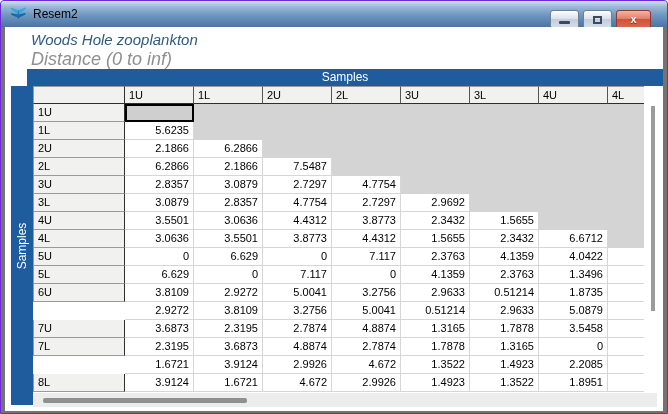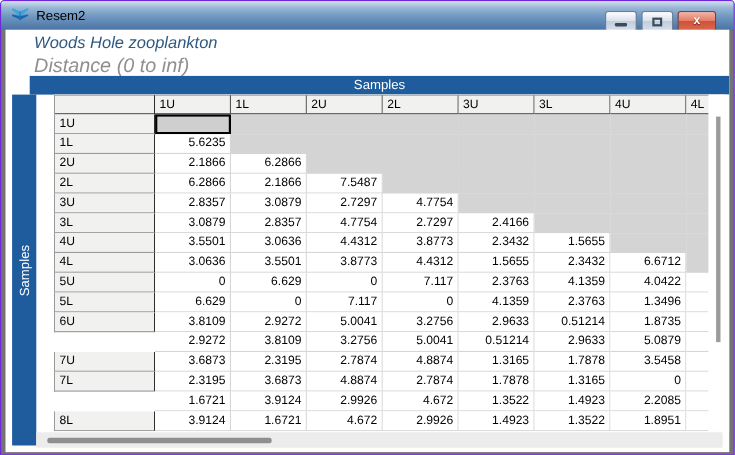--- a/index.html
+++ b/index.html
@@ -24,21 +24,21 @@
   
   .client{position:absolute;left:4px;top:26px;width:658px;height:384px;background:#fff;overflow:hidden;}
   .doc-title{position:absolute;left:26px;top:4px;font-size:15px;font-style:italic;color:#2f5a80;}
   .doc-subtitle{position:absolute;left:26px;top:22px;font-size:18px;font-style:italic;color:#8f8f8f;}
   .band-top{position:absolute;left:22px;top:42px;right:0;height:17px;background:#1e5c9e;
     color:#fff;font-size:12px;text-align:center;line-height:17px;}
   .band-left{position:absolute;left:6px;top:59px;width:22px;height:319px;background:#1e5c9e;
     color:#fff;font-size:12px;display:flex;align-items:center;justify-content:center;}
   .band-left span{transform:rotate(-90deg);white-space:nowrap;}
   
-  .grid-viewport{position:absolute;left:44px;top:59px;width:611px;height:306px;overflow:hidden;background:#fff;}
+  .grid-viewport{position:absolute;left:28px;top:59px;width:611px;height:306px;overflow:hidden;background:#fff;}
   .gcell{position:absolute;box-sizing:border-box;font-size:11px;line-height:16px;color:#000;overflow:hidden;white-space:nowrap;}
   .ghead{background:#f1f1f0;}
   .corner{border-right:1px solid #2e2e2e;border-bottom:1px solid #2e2e2e;border-top:1px solid #9a9a9a;border-left:1px solid #9a9a9a;}
   .colhead{padding-left:4px;border-right:1px solid #555;border-bottom:1px solid #2e2e2e;border-top:1px solid #9a9a9a;}
   .rowhead{padding-left:4px;border-right:1px solid #2e2e2e;border-bottom:1px solid #9a9a9a;border-left:1px solid #9a9a9a;}
   .dcell{background:#fff;text-align:right;padding-right:4px;border-right:1px solid #d6d6d6;border-bottom:1px solid #d6d6d6;}
   .dcell.gray{background:#d4d4d4;border-right-color:#d4d4d4;border-bottom-color:#d4d4d4;}
   .dcell.selected{background:#cfcfcf;border:2px solid #000;}
   
   .right-gutter{position:absolute;left:639px;top:59px;width:19px;height:306px;background:#fff;}
@@ -143,21 +143,21 @@
         <div class="gcell dcell" style="left: 230px; top: 90px; width: 69px; height: 18px;">2.7297</div>
         <div class="gcell dcell" style="left: 299px; top: 90px; width: 69px; height: 18px;">4.7754</div>
         <div class="gcell dcell gray" style="left: 368px; top: 90px; width: 69px; height: 18px;"></div>
         <div class="gcell dcell gray" style="left: 437px; top: 90px; width: 69px; height: 18px;"></div>
         <div class="gcell dcell gray" style="left: 506px; top: 90px; width: 69px; height: 18px;"></div>
         <div class="gcell dcell gray" style="left: 575px; top: 90px; width: 69px; height: 18px;"></div>
         <div class="gcell dcell" style="left: 92px; top: 108px; width: 69px; height: 18px;">3.0879</div>
         <div class="gcell dcell" style="left: 161px; top: 108px; width: 69px; height: 18px;">2.8357</div>
         <div class="gcell dcell" style="left: 230px; top: 108px; width: 69px; height: 18px;">4.7754</div>
         <div class="gcell dcell" style="left: 299px; top: 108px; width: 69px; height: 18px;">2.7297</div>
-        <div class="gcell dcell" style="left: 368px; top: 108px; width: 69px; height: 18px;">2.4166</div>
+        <div class="gcell dcell" style="left: 368px; top: 108px; width: 69px; height: 18px;">2.9692</div>
         <div class="gcell dcell gray" style="left: 437px; top: 108px; width: 69px; height: 18px;"></div>
         <div class="gcell dcell gray" style="left: 506px; top: 108px; width: 69px; height: 18px;"></div>
         <div class="gcell dcell gray" style="left: 575px; top: 108px; width: 69px; height: 18px;"></div>
         <div class="gcell dcell" style="left: 92px; top: 126px; width: 69px; height: 18px;">3.5501</div>
         <div class="gcell dcell" style="left: 161px; top: 126px; width: 69px; height: 18px;">3.0636</div>
         <div class="gcell dcell" style="left: 230px; top: 126px; width: 69px; height: 18px;">4.4312</div>
         <div class="gcell dcell" style="left: 299px; top: 126px; width: 69px; height: 18px;">3.8773</div>
         <div class="gcell dcell" style="left: 368px; top: 126px; width: 69px; height: 18px;">2.3432</div>
         <div class="gcell dcell" style="left: 437px; top: 126px; width: 69px; height: 18px;">1.5655</div>
         <div class="gcell dcell gray" style="left: 506px; top: 126px; width: 69px; height: 18px;"></div>

